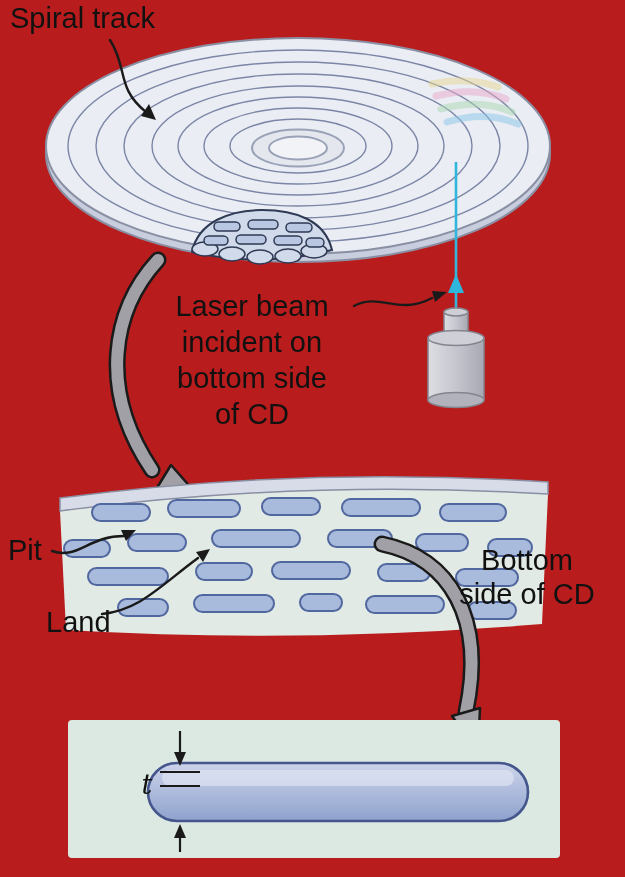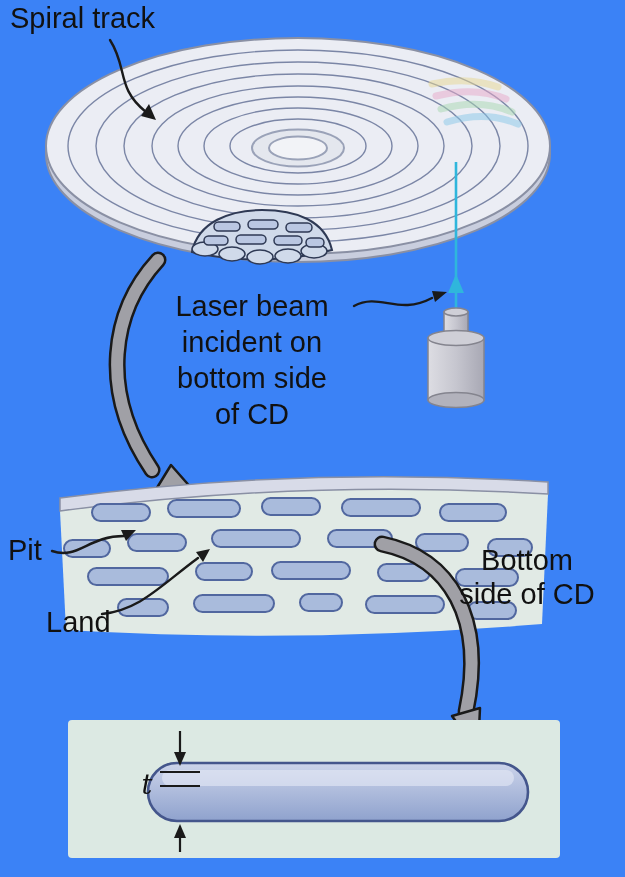--- a/index.html
+++ b/index.html
@@ -1,16 +1,16 @@
 <!DOCTYPE html>
 <html style="--laser-beam: #2fb6dc; --pit-fill: #a9bbdc; --pit-stroke: #51679f; --disc-fill: #ebedf4; --disc-rim: #c9cede; --track-stroke: #7b86a6; --surface-band: #d8dbe8; --substrate-green: #e1eae5; --panel-green: #dce9e3; --arrow-gray: #a0a0a6; --label-text: #111111;"><head>
 <meta charset="utf-8">
 <style>
   html,body{margin:0;padding:0;background:#fff;}
-  .stage{position:relative;width:625px;height:877px;background:#3b82f6;overflow:hidden;}
+  .stage{position:relative;width:625px;height:877px;background:#b91c1c;overflow:hidden;}
   svg{position:absolute;inset:0;display:block;}
   .lbl{font-family:"Liberation Sans", sans-serif;font-size:29px;fill:var(--label-text,#111);}
   .lbl-t{font-family:"DejaVu Serif", serif;font-style:italic;font-size:27px;fill:var(--label-text,#111);}
   .disc{fill:var(--disc-fill,#ebedf4);stroke:#8a90a4;stroke-width:2;}
   .disc-rim{fill:var(--disc-rim,#c9cede);stroke:#8a90a4;stroke-width:2;}
   .track{fill:none;stroke:var(--track-stroke,#7b86a6);stroke-width:1.4;}
   .hub-outer{fill:#e4e7ee;stroke:#9aa2b8;stroke-width:2;}
   .hub-inner{fill:#f2f3f7;stroke:#9aa2b8;stroke-width:2;}
   .beam{stroke:var(--laser-beam,#2fb6dc);stroke-width:2.6;fill:none;}
   .beam-head{fill:var(--laser-beam,#2fb6dc);}

